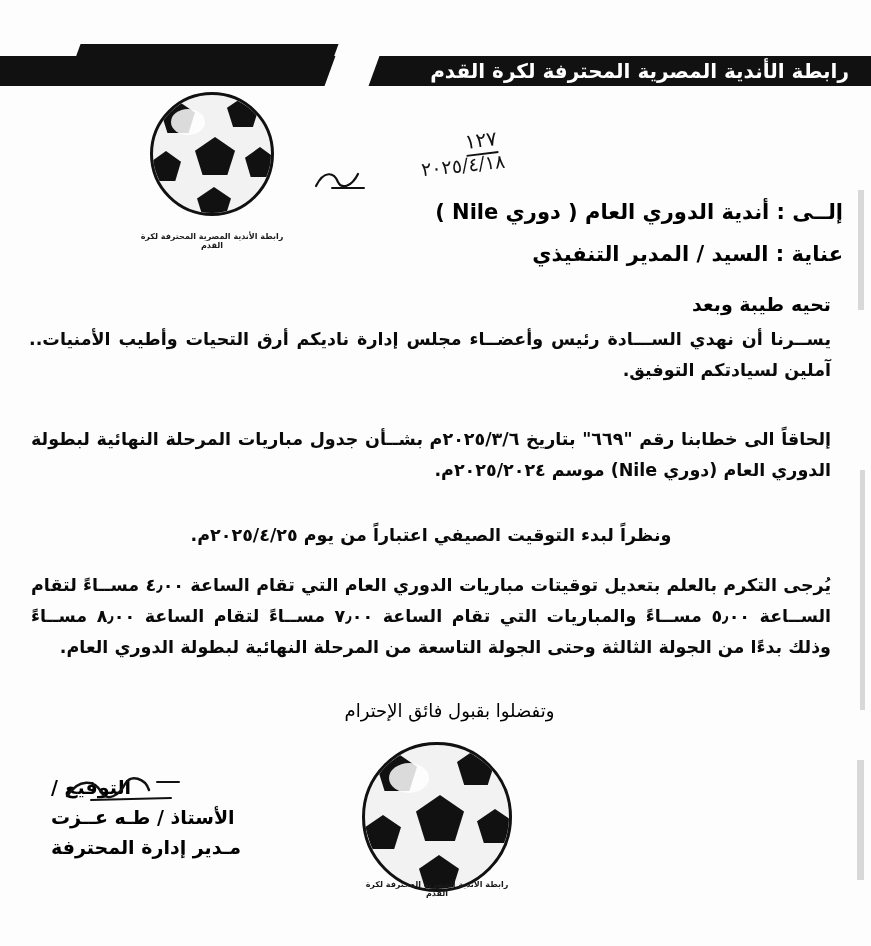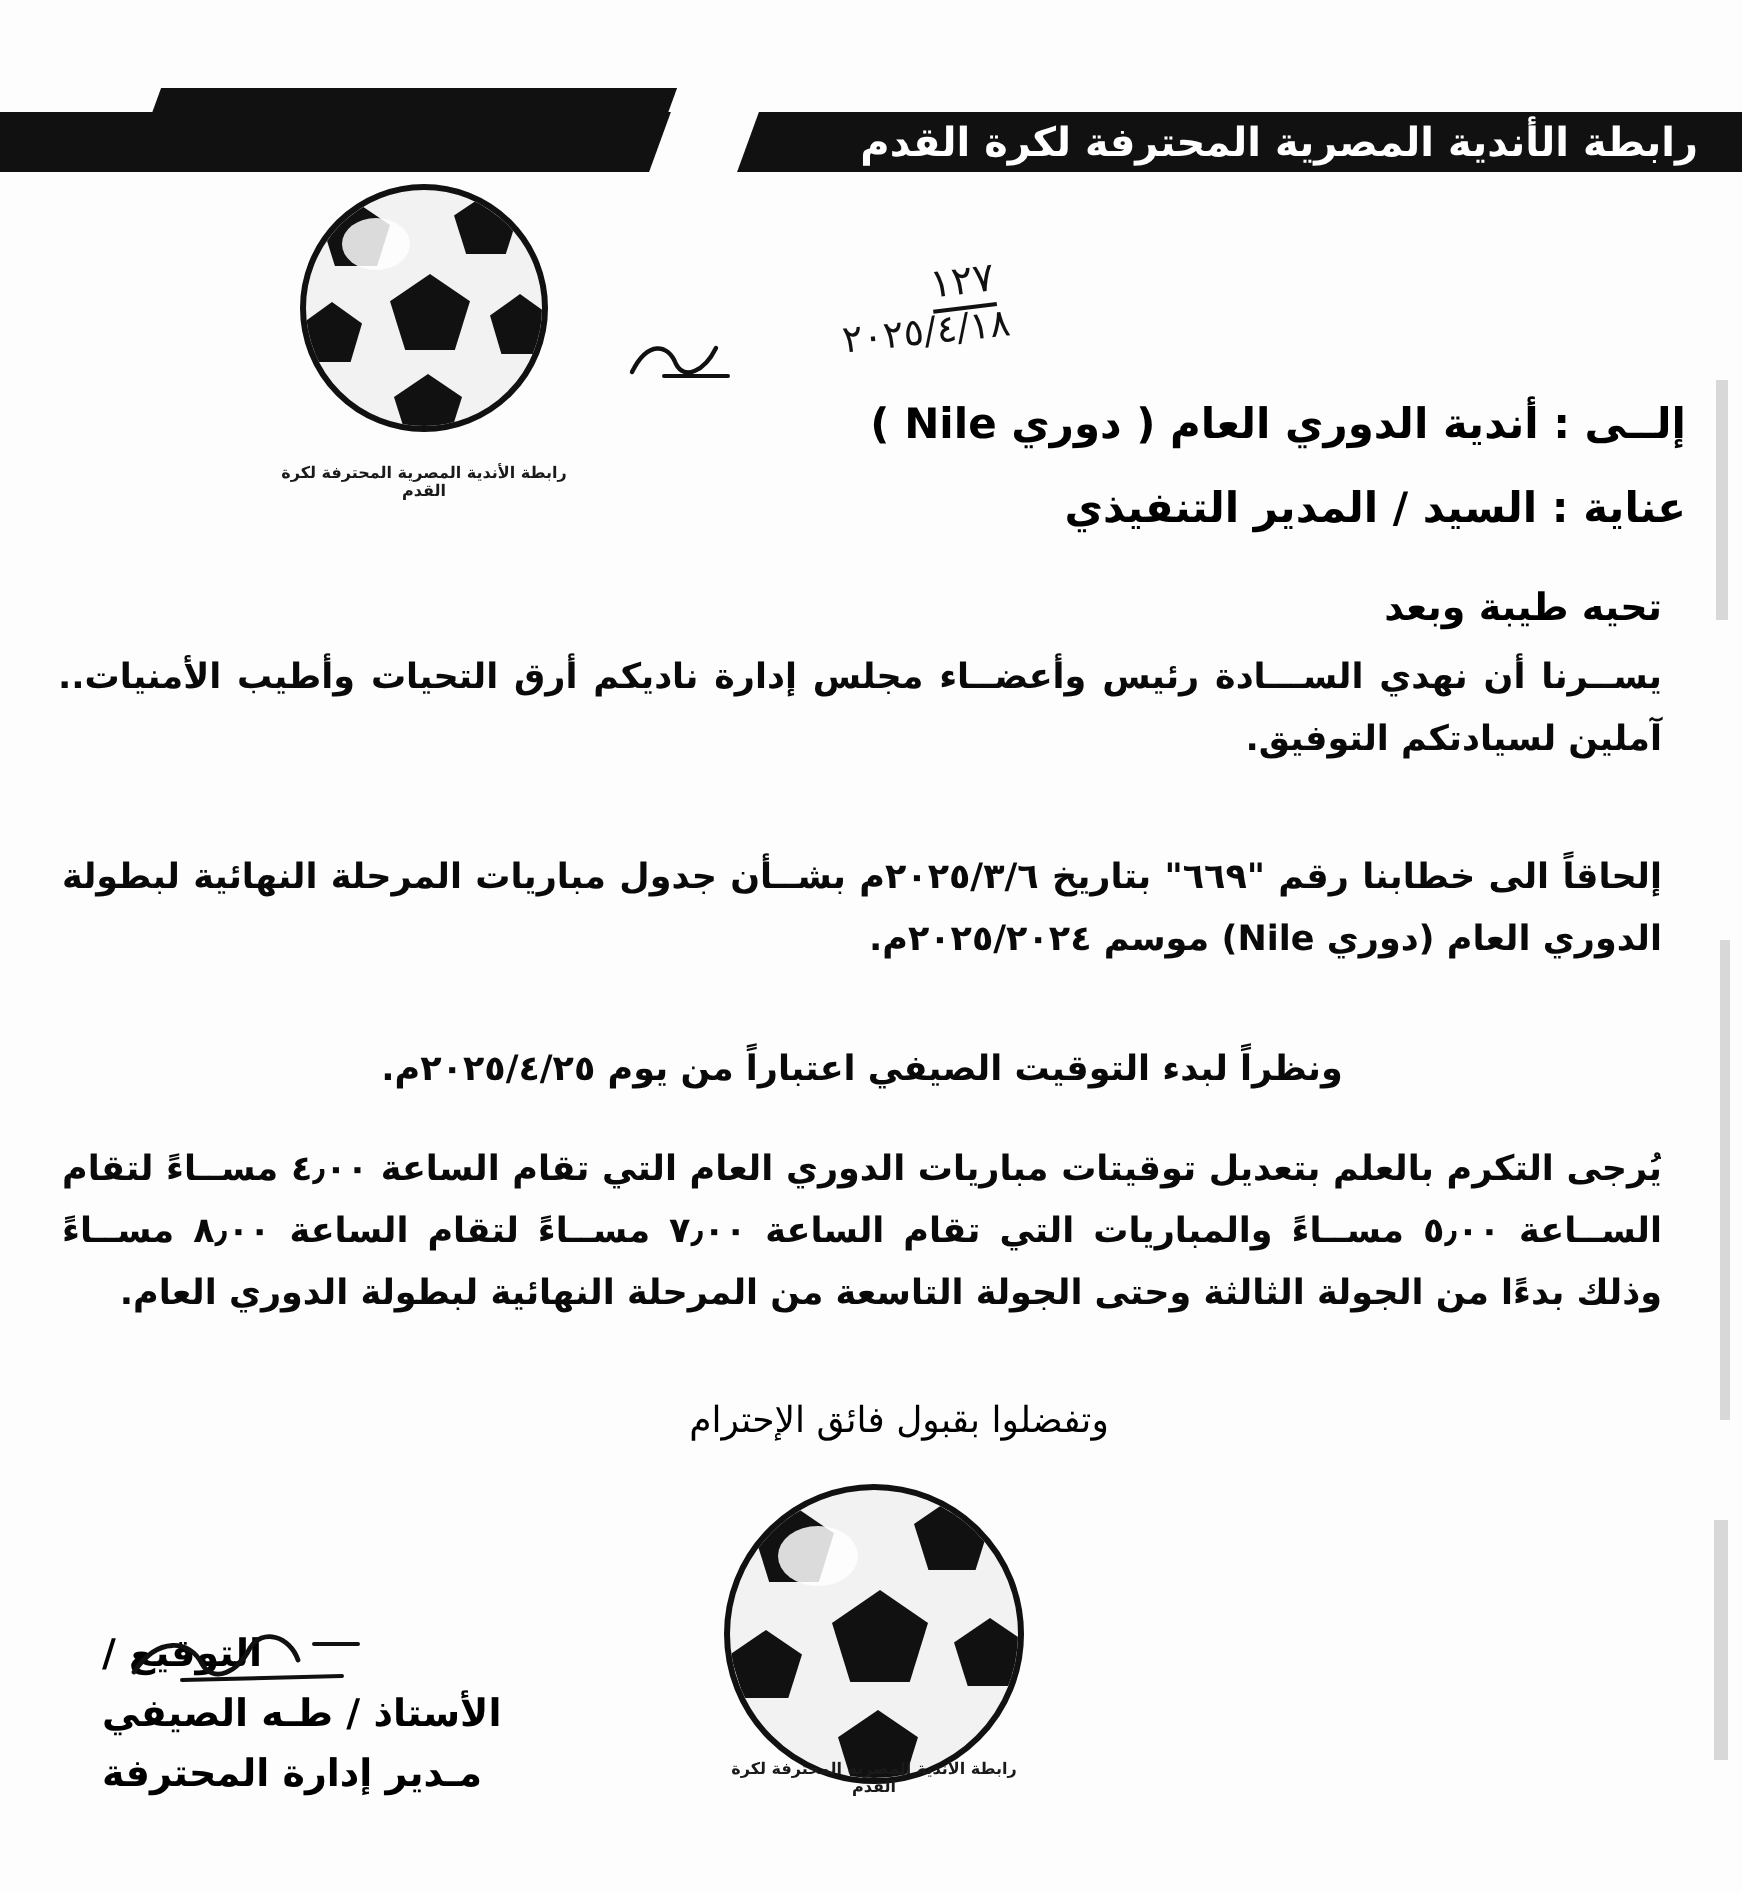--- a/index.html
+++ b/index.html
@@ -244,21 +244,21 @@
   .logo-bottom .logo-caption {
     position: absolute;
     bottom: 14px;
     left: 10px;
     width: 150px;
   }
 
   
   .sign-block {
     position: absolute;
-    top: 812px;
+    top: 772px;
     right: 520px;
     width: 300px;
     text-align: left;
     direction: rtl;
   }
   .sign-line {
     font-weight: bold;
     font-size: 19px;
     line-height: 30px;
     text-align: left;
@@ -343,21 +343,21 @@
     <div class="logo-caption">رابطة الأندية المصرية المحترفة لكرة القدم</div>
   </div>
 
   <div class="sign-block">
     <svg class="sign-scribble" viewBox="0 0 130 34">
       <path d="M6 24 C 18 6, 34 8, 40 20 C 46 30, 58 24, 64 12 C 70 2, 84 6, 88 18" stroke="#111" stroke-width="2.4" fill="none" stroke-linecap="round"></path>
       <path d="M30 28 L 110 26" stroke="#111" stroke-width="2" fill="none" stroke-linecap="round"></path>
       <path d="M96 10 L 118 10" stroke="#111" stroke-width="2" fill="none" stroke-linecap="round"></path>
     </svg>
     <div class="sign-line">التوقيع /</div>
-    <div class="sign-line">الأستاذ / طـه الصيفي</div>
+    <div class="sign-line">الأستاذ / طـه عــزت</div>
     <div class="sign-line">مـدير إدارة المحترفة</div>
   </div>
 
   <div class="edge-mark edge-1"></div>
   <div class="edge-mark edge-2"></div>
   <div class="edge-mark edge-3"></div>
 
 </div>
 
 </body></html>

